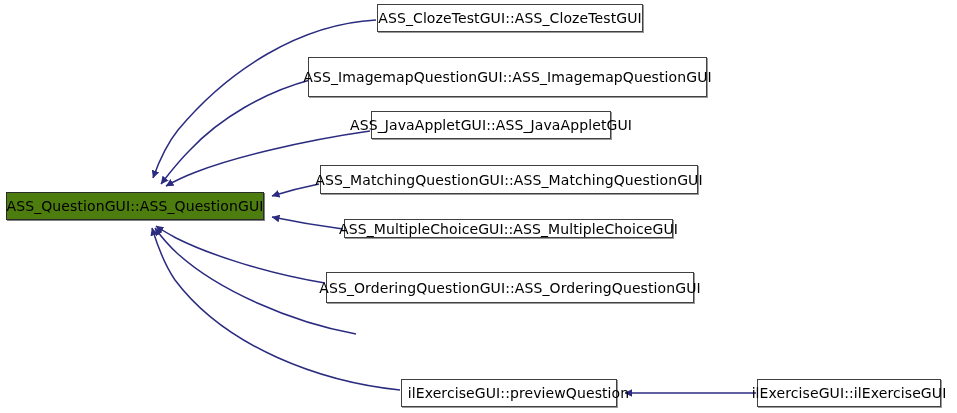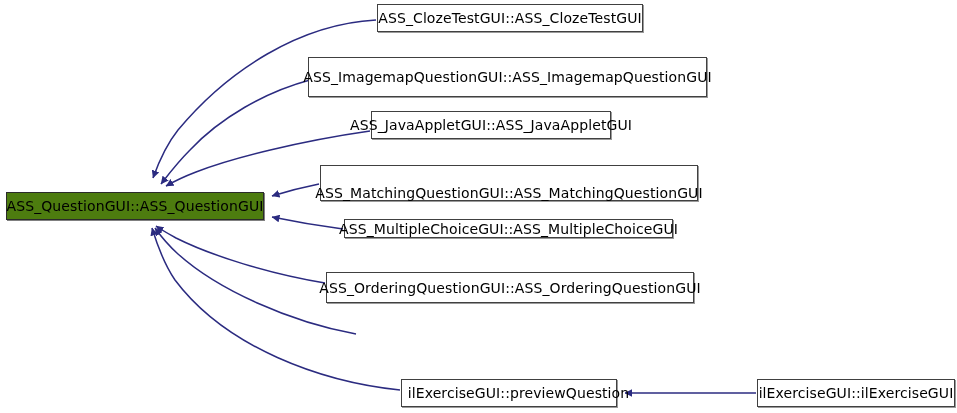--- a/index.html
+++ b/index.html
@@ -88,34 +88,34 @@
   </div>
 
   <div class="node plain" style="left:308px; top:57px; width:399px; height:40px;">
     <span class="node-label">ASS_ImagemapQuestionGUI::ASS_ImagemapQuestionGUI</span>
   </div>
 
   <div class="node plain" style="left:371px; top:111px; width:240px; height:28px;">
     <span class="node-label">ASS_JavaAppletGUI::ASS_JavaAppletGUI</span>
   </div>
 
-  <div class="node plain" style="left:320px; top:165px; width:378px; height:36px;align-items:flex-end;">
+  <div class="node plain" style="left:320px; top:165px; width:378px; height:29px;">
     <span class="node-label">ASS_MatchingQuestionGUI::ASS_MatchingQuestionGUI</span>
   </div>
 
   <div class="node plain" style="left:344px; top:219px; width:329px; height:19px;">
     <span class="node-label">ASS_MultipleChoiceGUI::ASS_MultipleChoiceGUI</span>
   </div>
 
   <div class="node plain" style="left:326px; top:272px; width:368px; height:31px;">
     <span class="node-label">ASS_OrderingQuestionGUI::ASS_OrderingQuestionGUI</span>
   </div>
 
 
   <div class="node plain" style="left:401px; top:379px; width:216px; height:28px;padding-left:19px;">
     <span class="node-label">ilExerciseGUI::previewQuestion</span>
   </div>
 
-  <div class="node plain" style="left:757px; top:379px; width:198px; height:28px;">
+  <div class="node plain" style="left:757px; top:379px; width:184px; height:28px;">
     <span class="node-label">ilExerciseGUI::ilExerciseGUI</span>
   </div>
 
 </div>
 
 </body></html>

